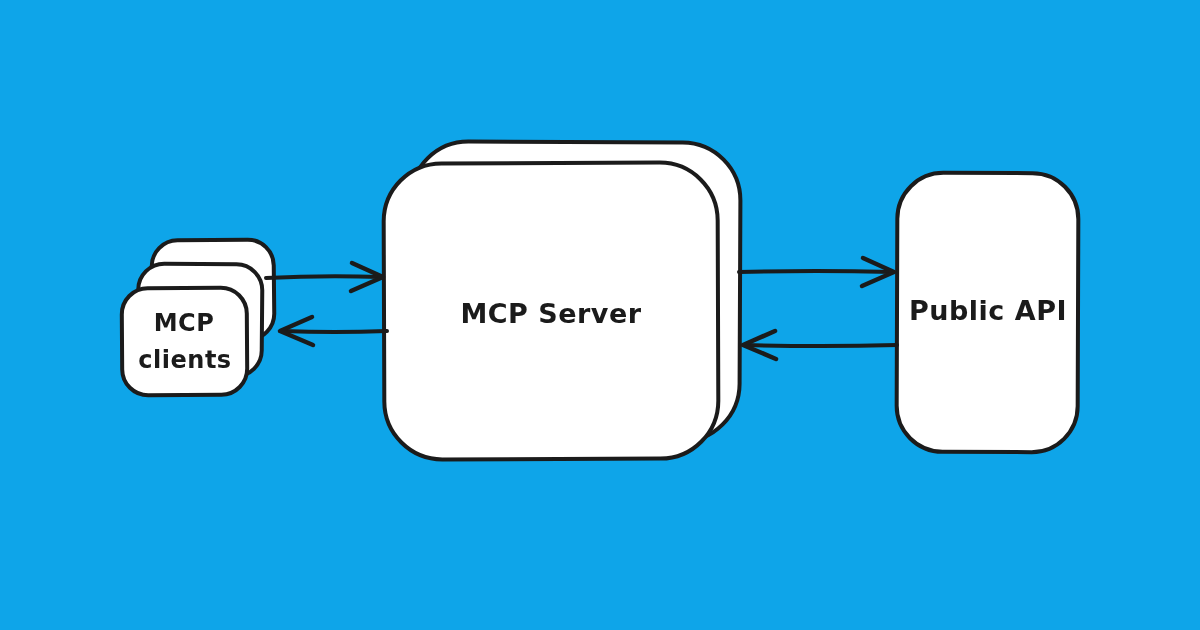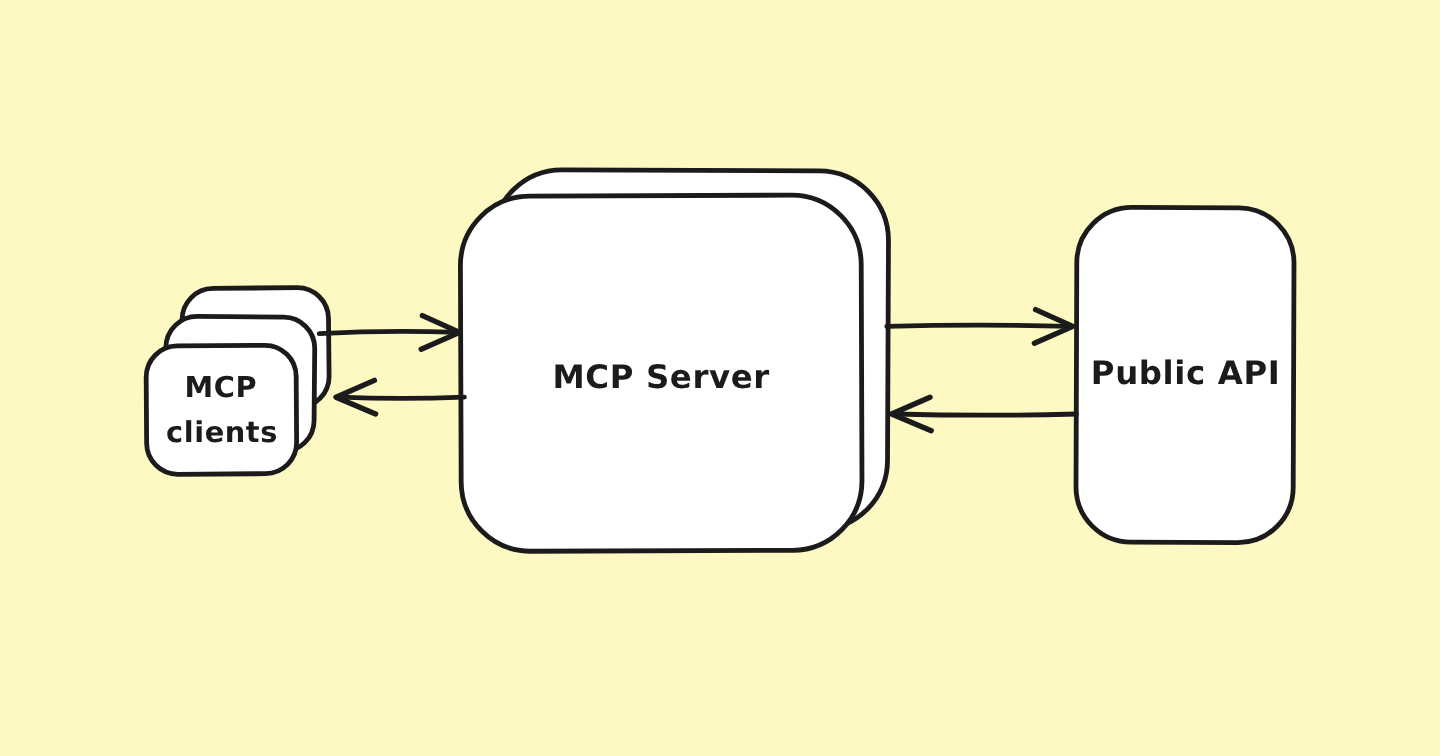--- a/index.html
+++ b/index.html
@@ -4,21 +4,21 @@
 <style>
   html, body {
     margin: 0;
     padding: 0;
     background: #ffffff;
   }
   .canvas {
     position: relative;
     width: 1200px;
     height: 630px;
-    background: #fef9c3;
+    background: #0ea5e9;
     overflow: hidden;
     font-family: "DejaVu Sans", "Liberation Sans", sans-serif;
   }
   svg { display: block; }
   .shape {
     fill: #ffffff;
     stroke: #1b1b1b;
     stroke-width: 4;
   }
   .shaft {

